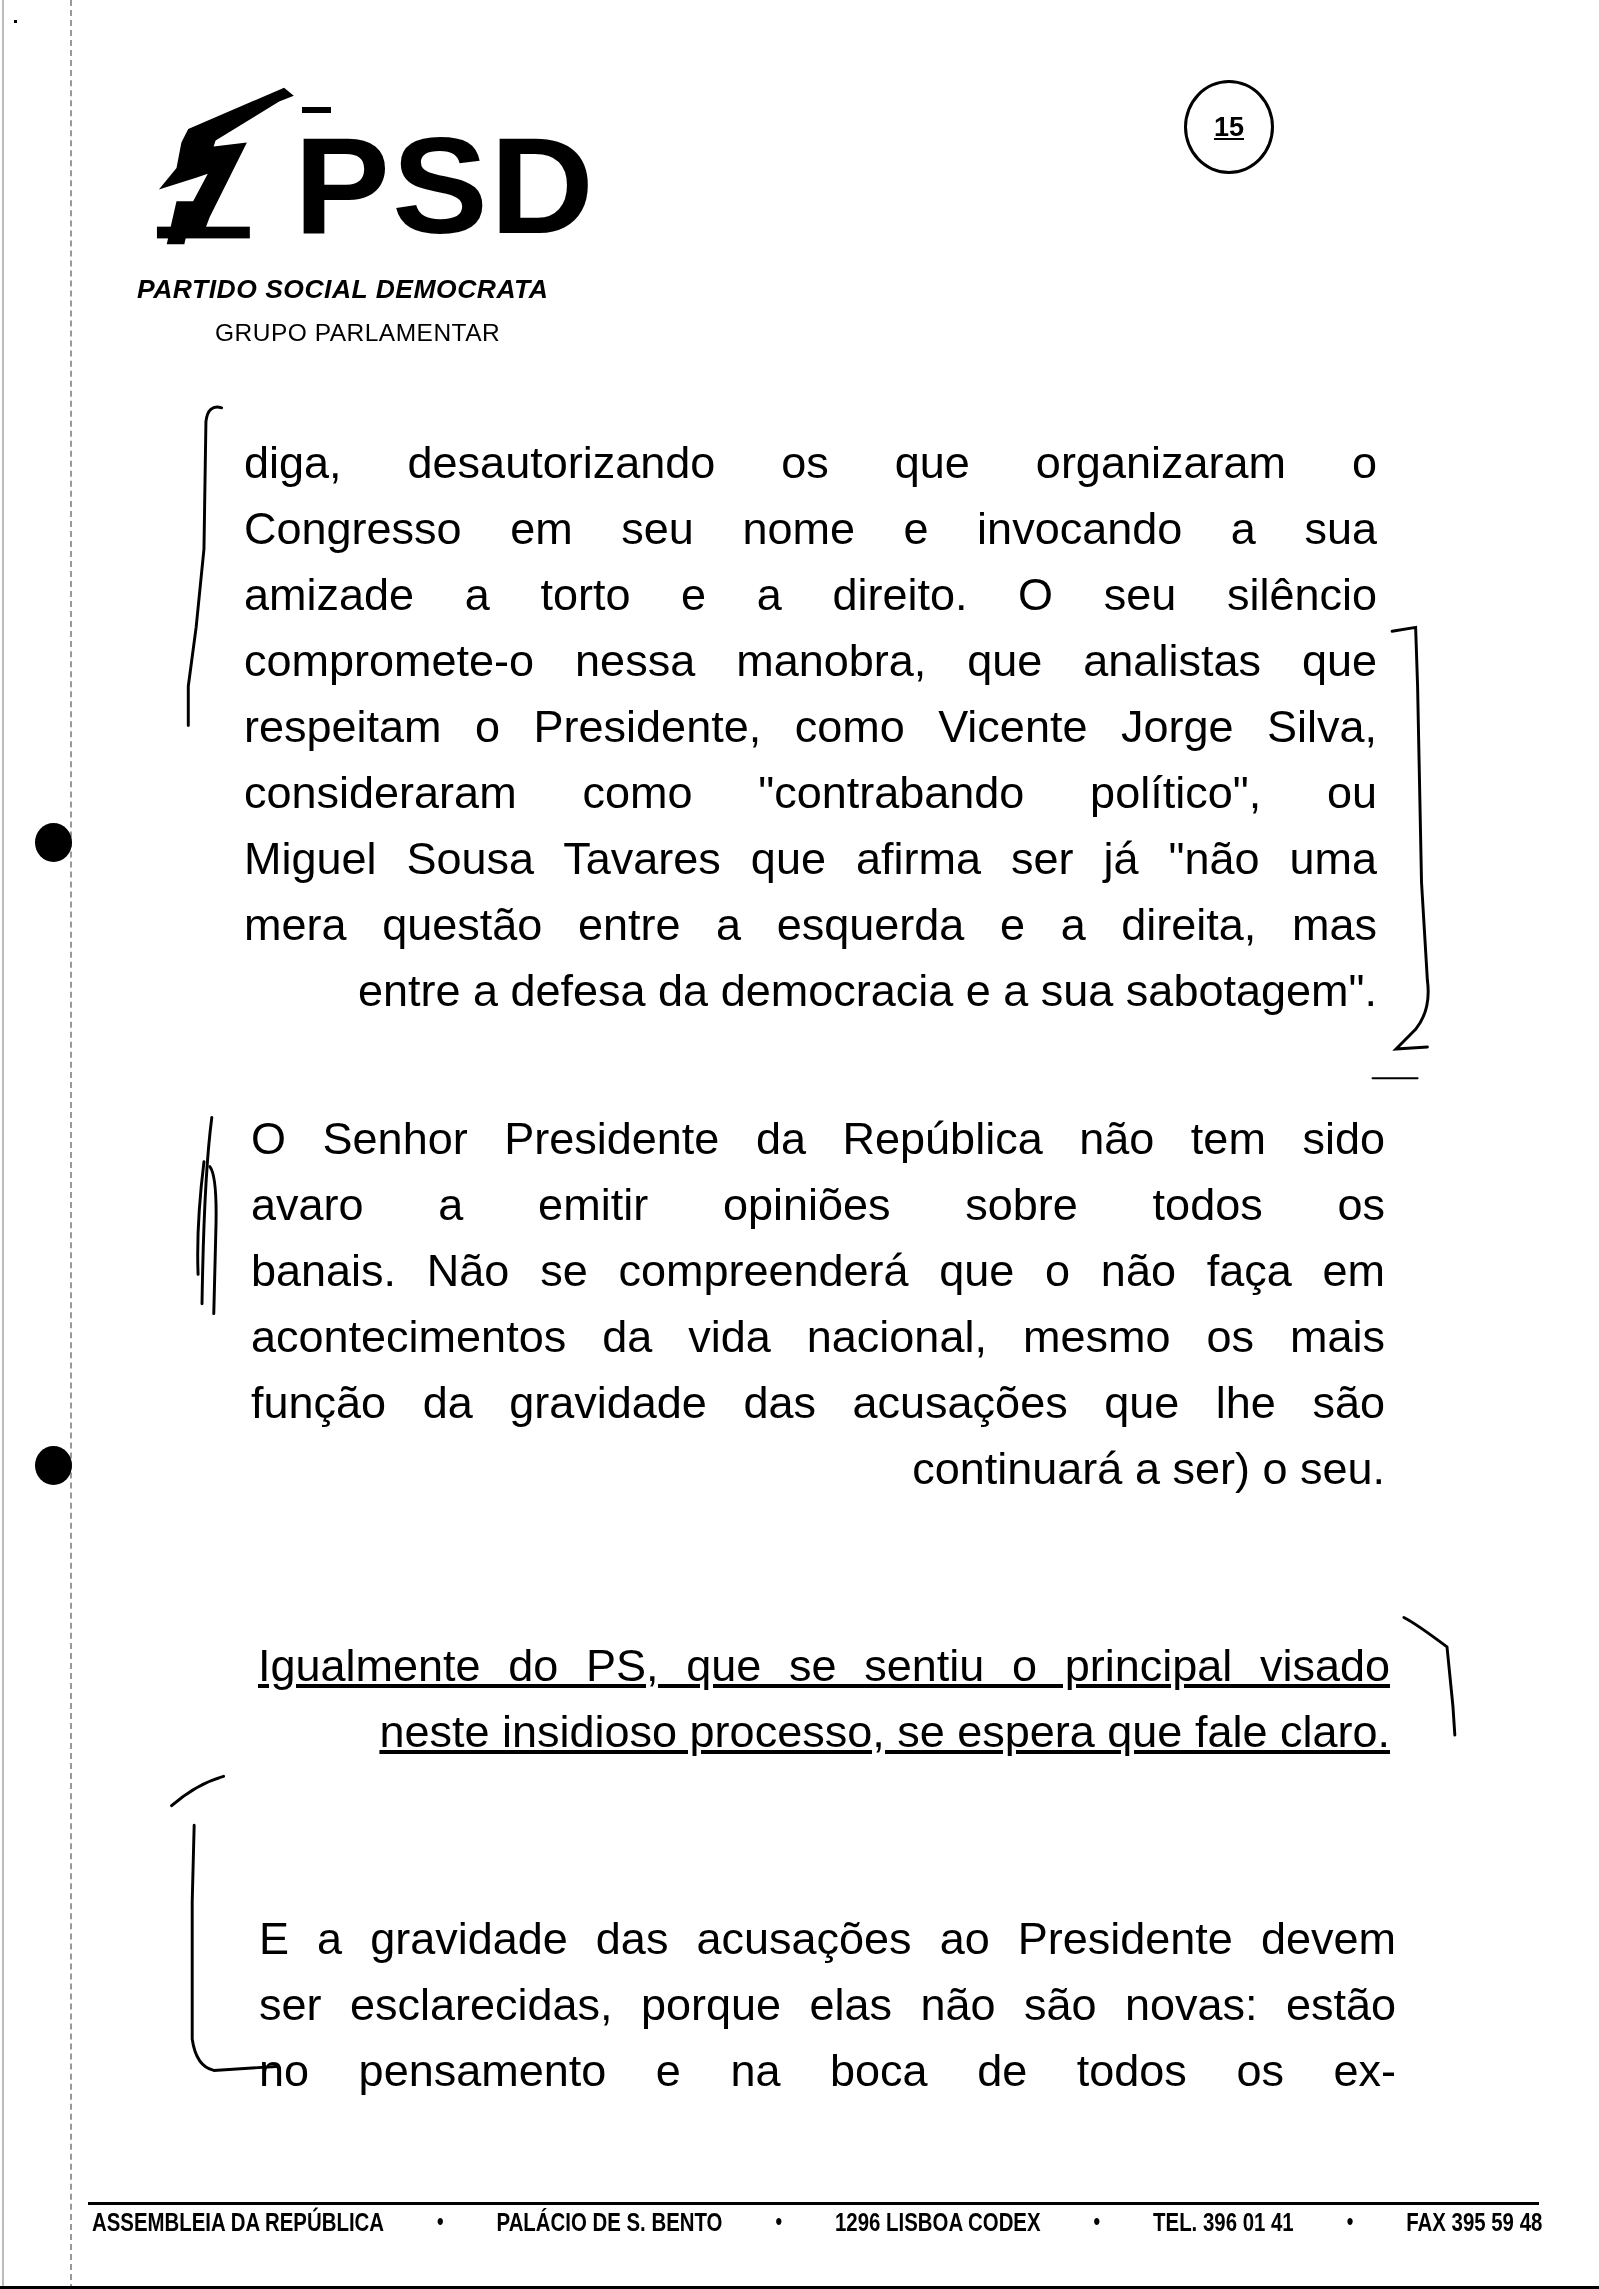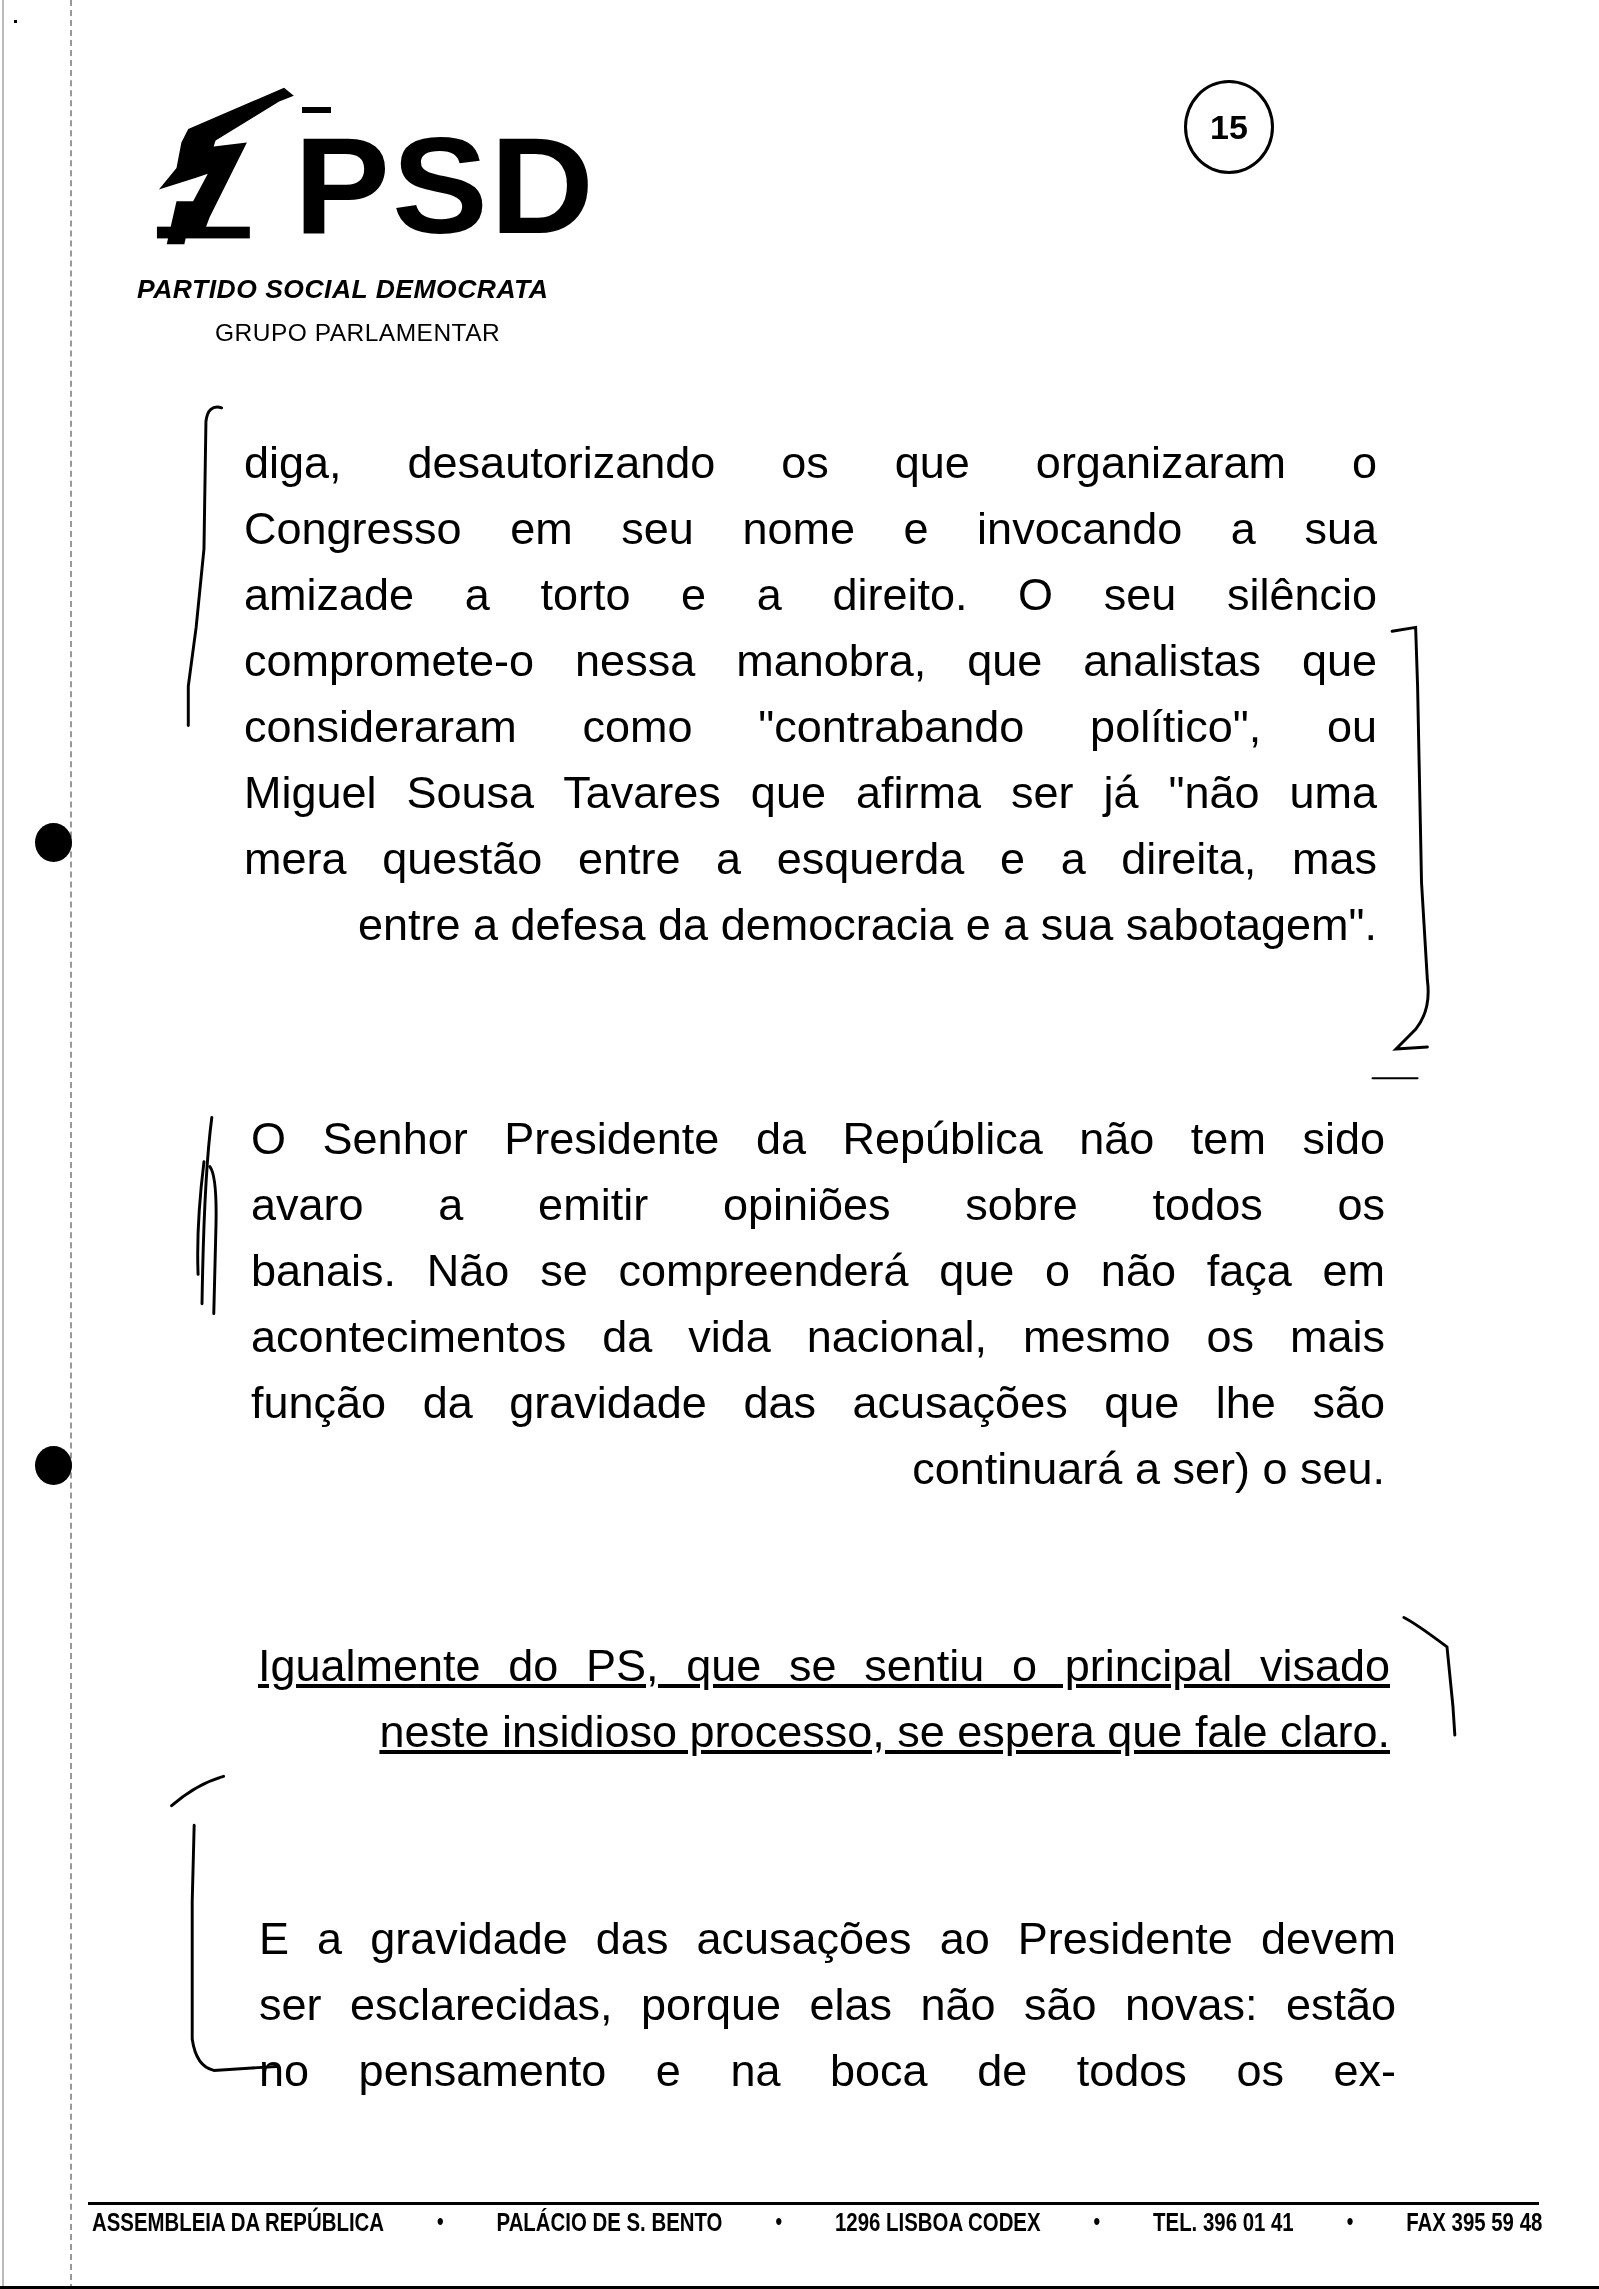--- a/index.html
+++ b/index.html
@@ -6,21 +6,21 @@
   body{width:1600px;height:2290px;position:relative;overflow:hidden;font-family:"Liberation Sans",sans-serif;color:#000;}
   .abs{position:absolute;}
   .margin-line{position:absolute;left:70px;top:0;width:0;height:2290px;border-left:2px dashed #999;}
   .margin-line-outer{position:absolute;left:2px;top:0;width:0;height:2290px;border-left:2px solid #bbb;}
   .hole{position:absolute;width:37px;height:39px;border-radius:50%;background:#000;}
   .logo{position:absolute;left:125px;top:80px;width:470px;height:216px;margin-left:12px;}
   .logo-mark{position:absolute;left:0;top:0;}
   .logo-psd{position:absolute;left:157px;top:37px;font-family:"Liberation Sans",sans-serif;font-weight:bold;font-size:137px;line-height:1;letter-spacing:2px;transform:scaleX(1.05);transform-origin:left;}
   .logo-party{position:absolute;left:0;top:194px;font-weight:bold;font-style:italic;font-size:26.5px;letter-spacing:0.5px;white-space:nowrap;}
   .logo-group{position:absolute;left:78px;top:239px;font-size:24.5px;white-space:nowrap;letter-spacing:0.5px;}
-  .page-num{position:absolute;left:1184px;top:80px;width:90px;height:94px;border:3.9px solid #000;border-radius:50%;box-sizing:border-box;display:flex;align-items:center;justify-content:center;font-weight:bold;font-size:34px;}
+  .page-num{position:absolute;left:1184px;top:80px;width:90px;height:94px;border:3.9px solid #000;border-radius:50%;box-sizing:border-box;display:flex;align-items:center;justify-content:center;font-weight:bold;font-size:27px;text-decoration:underline;}
   .para{position:absolute;font-size:45px;line-height:66px;}
   .line{display:block;white-space:nowrap;height:66px;text-align:right;}
   .just{text-align:justify;text-align-last:justify;white-space:normal;overflow:hidden;}
   .footer-rule{position:absolute;left:88px;top:2202px;width:1451px;height:2.9px;background:#000;}
   .footer-rule2{position:absolute;left:0;top:2286px;width:1600px;height:2.9px;background:#000;}
   .footer{position:absolute;left:92px;top:2208px;width:1451px;display:flex;justify-content:space-between;align-items:center;font-family:"Liberation Sans",sans-serif;font-weight:bold;font-size:25.5px;transform:scaleX(0.8);transform-origin:left;width:1813px;}
   .footer span.dot{font-size:23.5px;}
   .bracket{position:absolute;}
 </style>
 </head>
@@ -46,20 +46,21 @@
 
 <div class="page-num">
   <span>15</span>
 </div>
 
 <div class="para" style="left:244px;top:430px;width:1133px;">
   <span class="line just">diga, desautorizando os que organizaram o</span>
   <span class="line just">Congresso em seu nome e invocando a sua</span>
   <span class="line just">amizade a torto e a direito. O seu silêncio</span>
   <span class="line just">compromete-o nessa manobra, que analistas que</span>
+  <span class="line just">respeitam o Presidente, como Vicente Jorge Silva,</span>
   <span class="line just">consideraram como "contrabando político", ou</span>
   <span class="line just">Miguel Sousa Tavares que afirma ser já "não uma</span>
   <span class="line just">mera questão entre a esquerda e a direita, mas</span>
   <span class="line">entre a defesa da democracia e a sua sabotagem".</span>
 </div>
 
 <div class="para" style="left:251px;top:1106px;width:1134px;">
   <span class="line just">O Senhor Presidente da República não tem sido</span>
   <span class="line just">avaro a emitir opiniões sobre todos os</span>
   <span class="line just">banais. Não se compreenderá que o não faça em</span>

